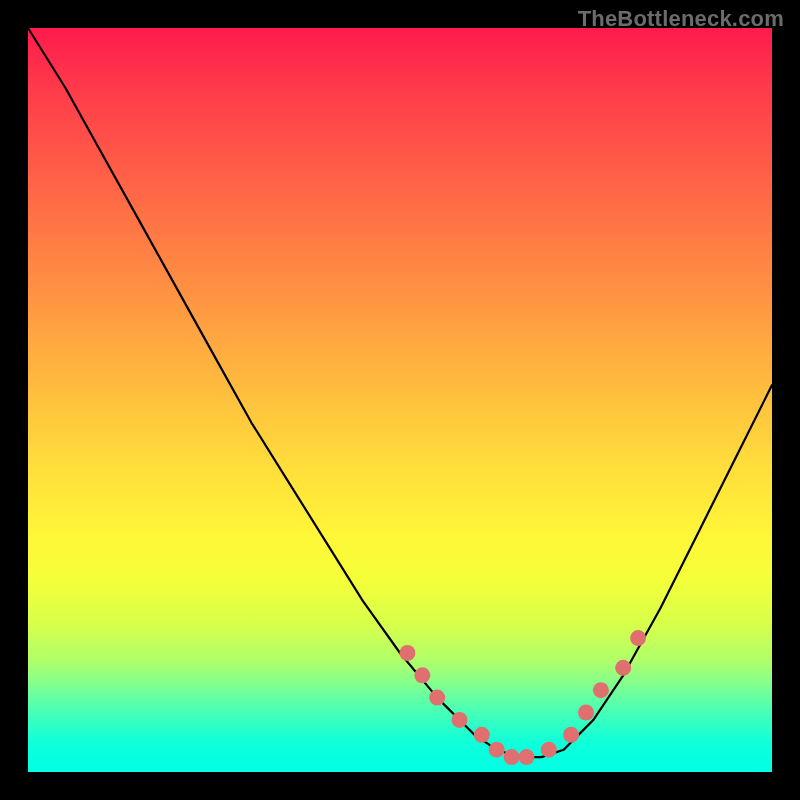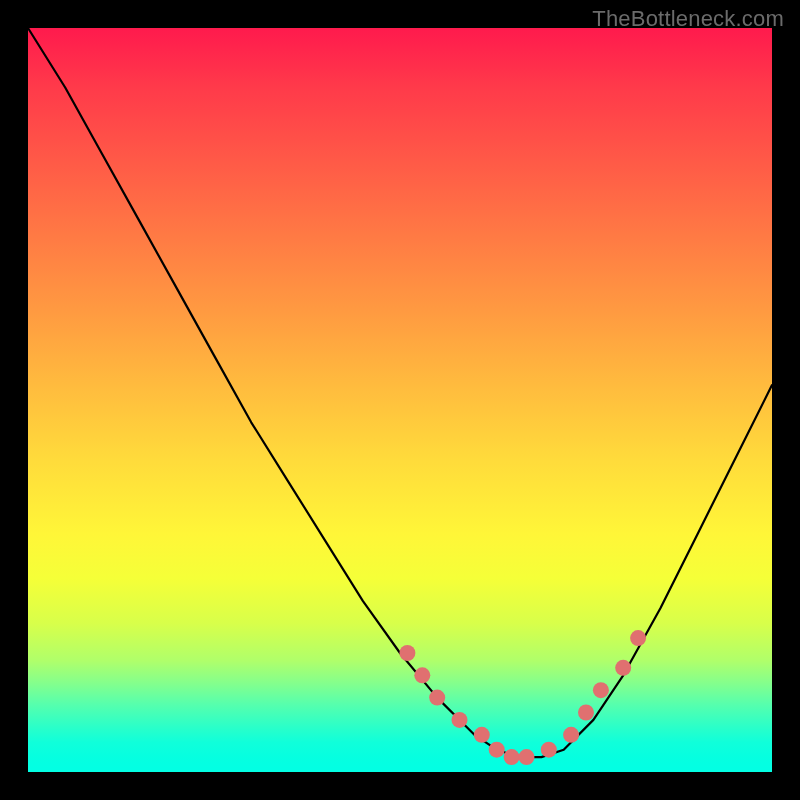--- a/index.html
+++ b/index.html
@@ -38,21 +38,21 @@
       #02ffe4 100%
     );
   }
   .watermark {
     position: absolute;
     top: 6px;
     right: 16px;
     color: #6b6b6b;
     font-size: 22px;
     letter-spacing: 0.2px;
-    font-weight: 400;
+    font-weight: 700;
   }
   svg.plot {
     position: absolute;
     left: 0;
     top: 0;
     width: 744px;
     height: 744px;
     overflow: visible;
   }
   .curve {

